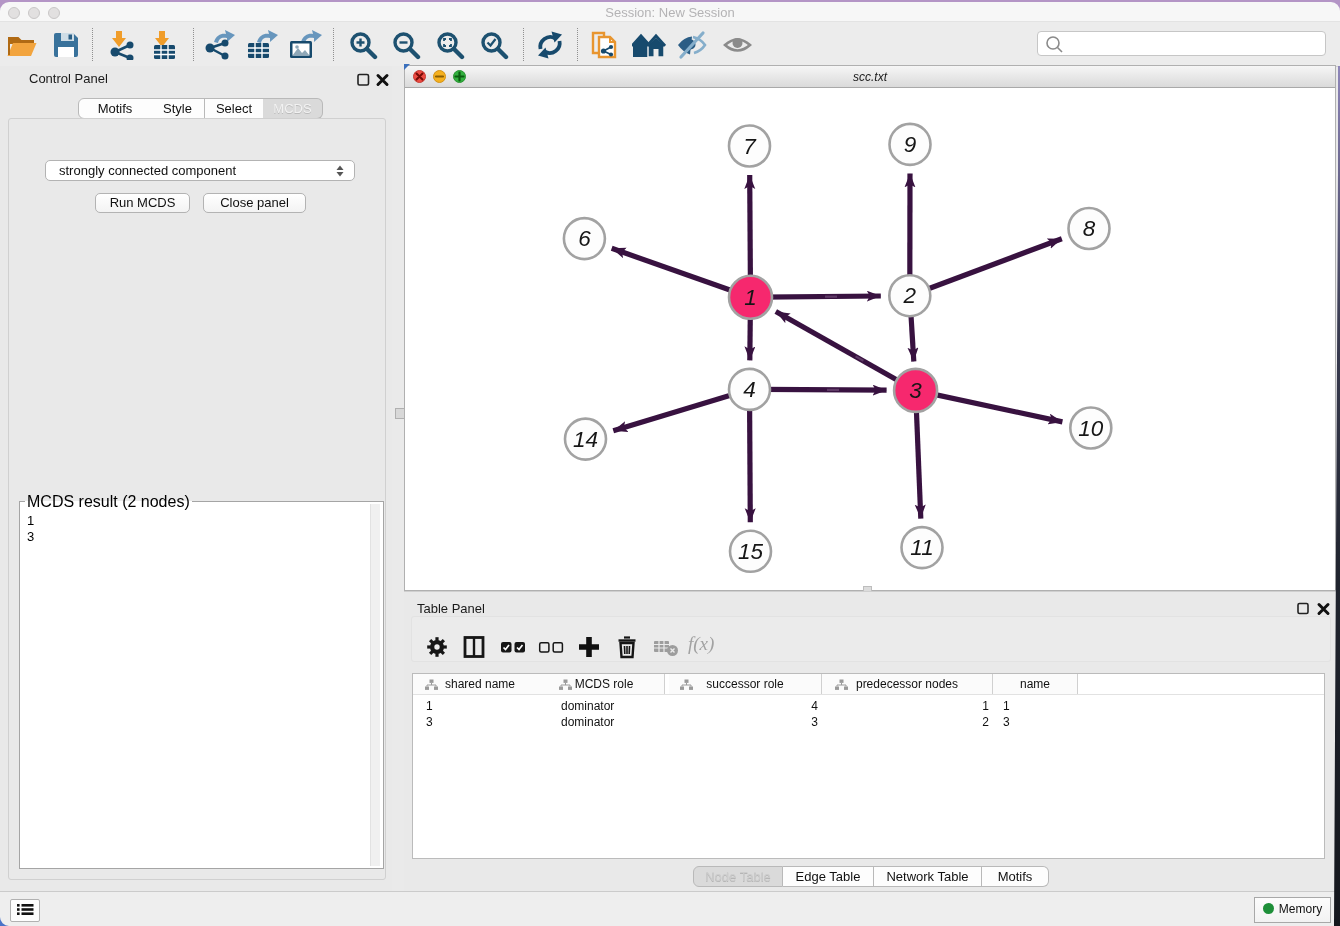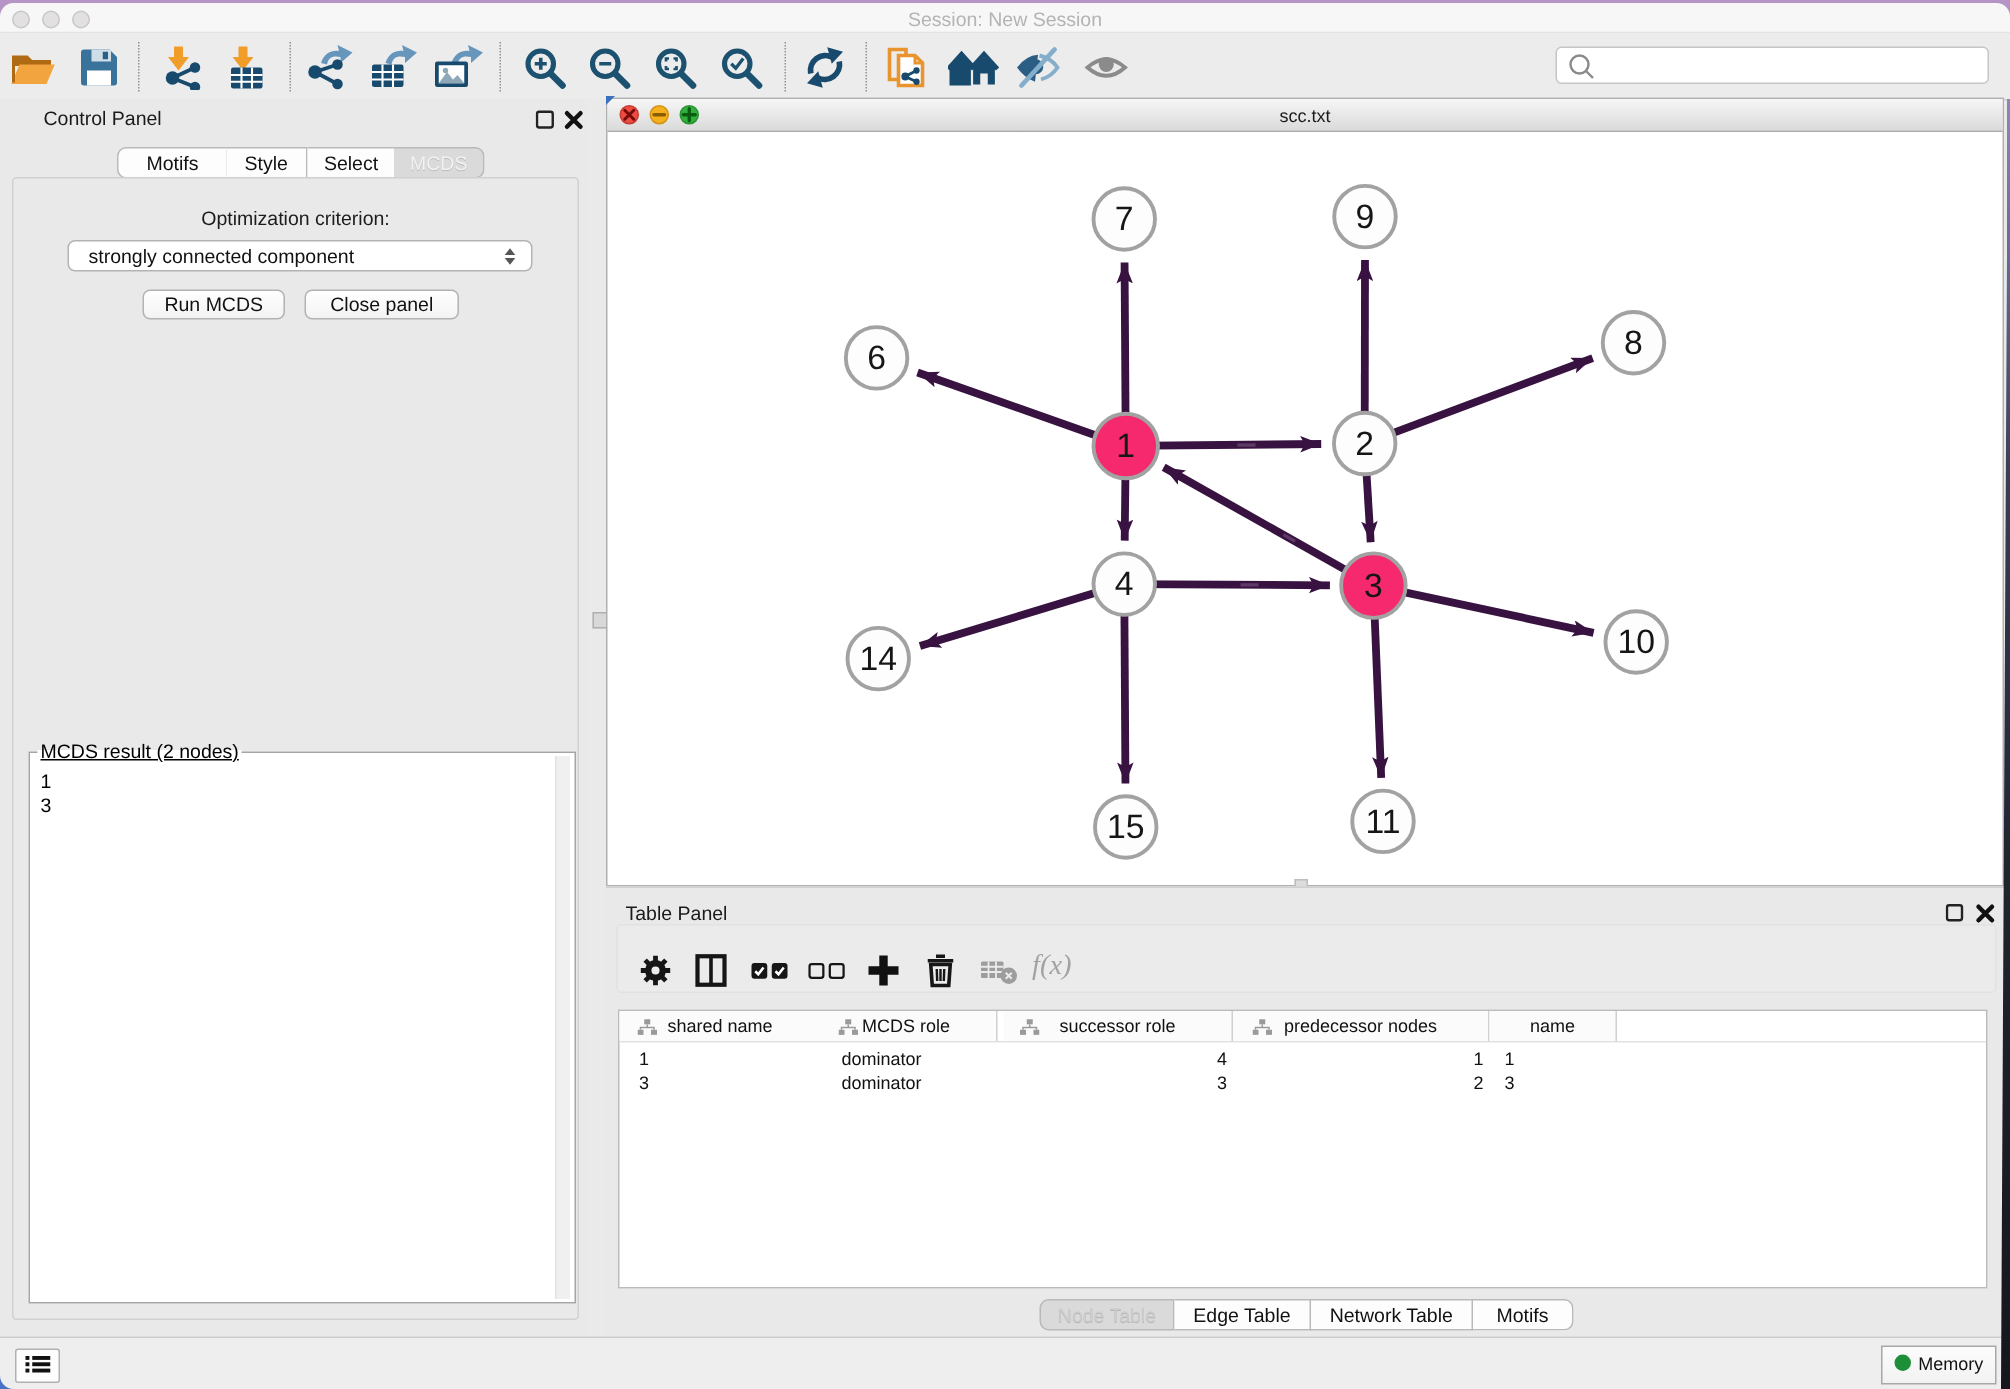--- a/index.html
+++ b/index.html
@@ -28,27 +28,27 @@
 #optLabel{left:0;top:19px;width:376px;text-align:center;font-size:13px;color:#1c1c1c;}
 #dropdown{left:36px;top:41px;width:310px;height:21px;background:#fff;
  border:1px solid #b3b3b3;border-radius:5px;box-sizing:border-box;
  font-size:13px;color:#111;line-height:19px;padding-left:13px;}
 .btn{position:absolute;top:74px;height:20px;background:linear-gradient(#fff,#f3f3f3);
  border:1px solid #b3b3b3;border-radius:5px;box-sizing:border-box;
  font-size:13px;color:#111;text-align:center;line-height:18px;}
 #mcdsBox{left:10px;top:382px;width:365px;height:368px;background:#fff;
  border:1px solid #a5a5a5;box-sizing:border-box;font-size:13px;color:#000;}
 #mcdsLegend{left:5px;top:-9px;background:transparent;padding:0 2px;position:absolute;
- font-size:13px;color:#000;text-decoration:underline;}
+ font-size:16px;color:#000;}
 
 #vsplit{left:392px;top:66px;width:13px;height:825px;background:#eaeaea;}
 #vshandle{left:395px;top:408px;width:8px;height:9px;background:#d8d8d8;border:1px solid #b0b0b0;}
 
 #netframe{left:404px;top:65px;width:932px;height:526px;border:1px solid #b0b0b0;
- box-sizing:border-box;background:#fff;}
+ box-sizing:border-box;background:#fff;font-style:italic;}
 #nettitle{left:0;top:0;width:930px;height:21px;
  background:linear-gradient(#f6f6f6,#dadada);border-bottom:1px solid #a9a9a9;}
 .mac{position:absolute;top:4px;width:13px;height:13px;border-radius:50%;box-sizing:border-box;}
 .mac svg{display:block;}
 #netname{left:0;top:4px;width:930px;text-align:center;font-size:12px;color:#1a1a1a;}
 #bluewedge{left:404px;top:64px;}
 
 #tpanel{left:404px;top:591px;width:932px;height:300px;background:#e9e9e9;
  border-top:1px solid #cfcfcf;box-sizing:border-box;}
 #tpTitle{left:13px;top:9px;font-size:13px;color:#1a1a1a;position:absolute;}
@@ -197,21 +197,20 @@
   <div class="abs" id="cpTitle">Control Panel</div>
   <svg class="abs" style="left:357px;top:7px" width="34" height="14">
     <rect x="1" y="1.5" width="10.5" height="10.5" fill="none" stroke="#222" stroke-width="1.6" rx="1.5"></rect>
     <path d="M21 2.5 L30 11.5 M30 2.5 L21 11.5" stroke="#111" stroke-width="3" stroke-linecap="round"></path>
   </svg>
   <div class="tab" style="left:78px;width:74px;border-radius:6px 0 0 6px;">Motifs</div>
   <div class="tab" style="left:151px;width:54px;border-left:none;">Style</div>
   <div class="tab" style="left:205px;width:59px;border-left:none;">Select</div>
   <div class="tab" style="left:263px;width:60px;border-left:none;border-radius:0 6px 6px 0;background:#dadada;color:#f2f2f2;text-shadow:0 1px 0 #bbb;">MCDS</div>
   <div class="abs" id="cpBody">
-    <div class="abs" id="optLabel">Optimization criterion:</div>
     <div class="abs" id="dropdown">strongly connected component
       <svg width="12" height="16" style="position:absolute;right:8px;top:2px">
           <path d="M6 2.5 L9.5 7 L2.5 7 Z" fill="#555"></path>
           <path d="M6 13.5 L9.5 9 L2.5 9 Z" fill="#555"></path>
         </svg>
     </div>
     <div class="btn" style="left:86px;width:95px;">Run MCDS</div>
     <div class="btn" style="left:194px;width:103px;">Close panel</div>
     <div class="abs" id="mcdsBox">
       <div id="mcdsLegend" style="background:linear-gradient(#e9e9e9 45%,#fff 45%);">MCDS result (2 nodes)</div>

